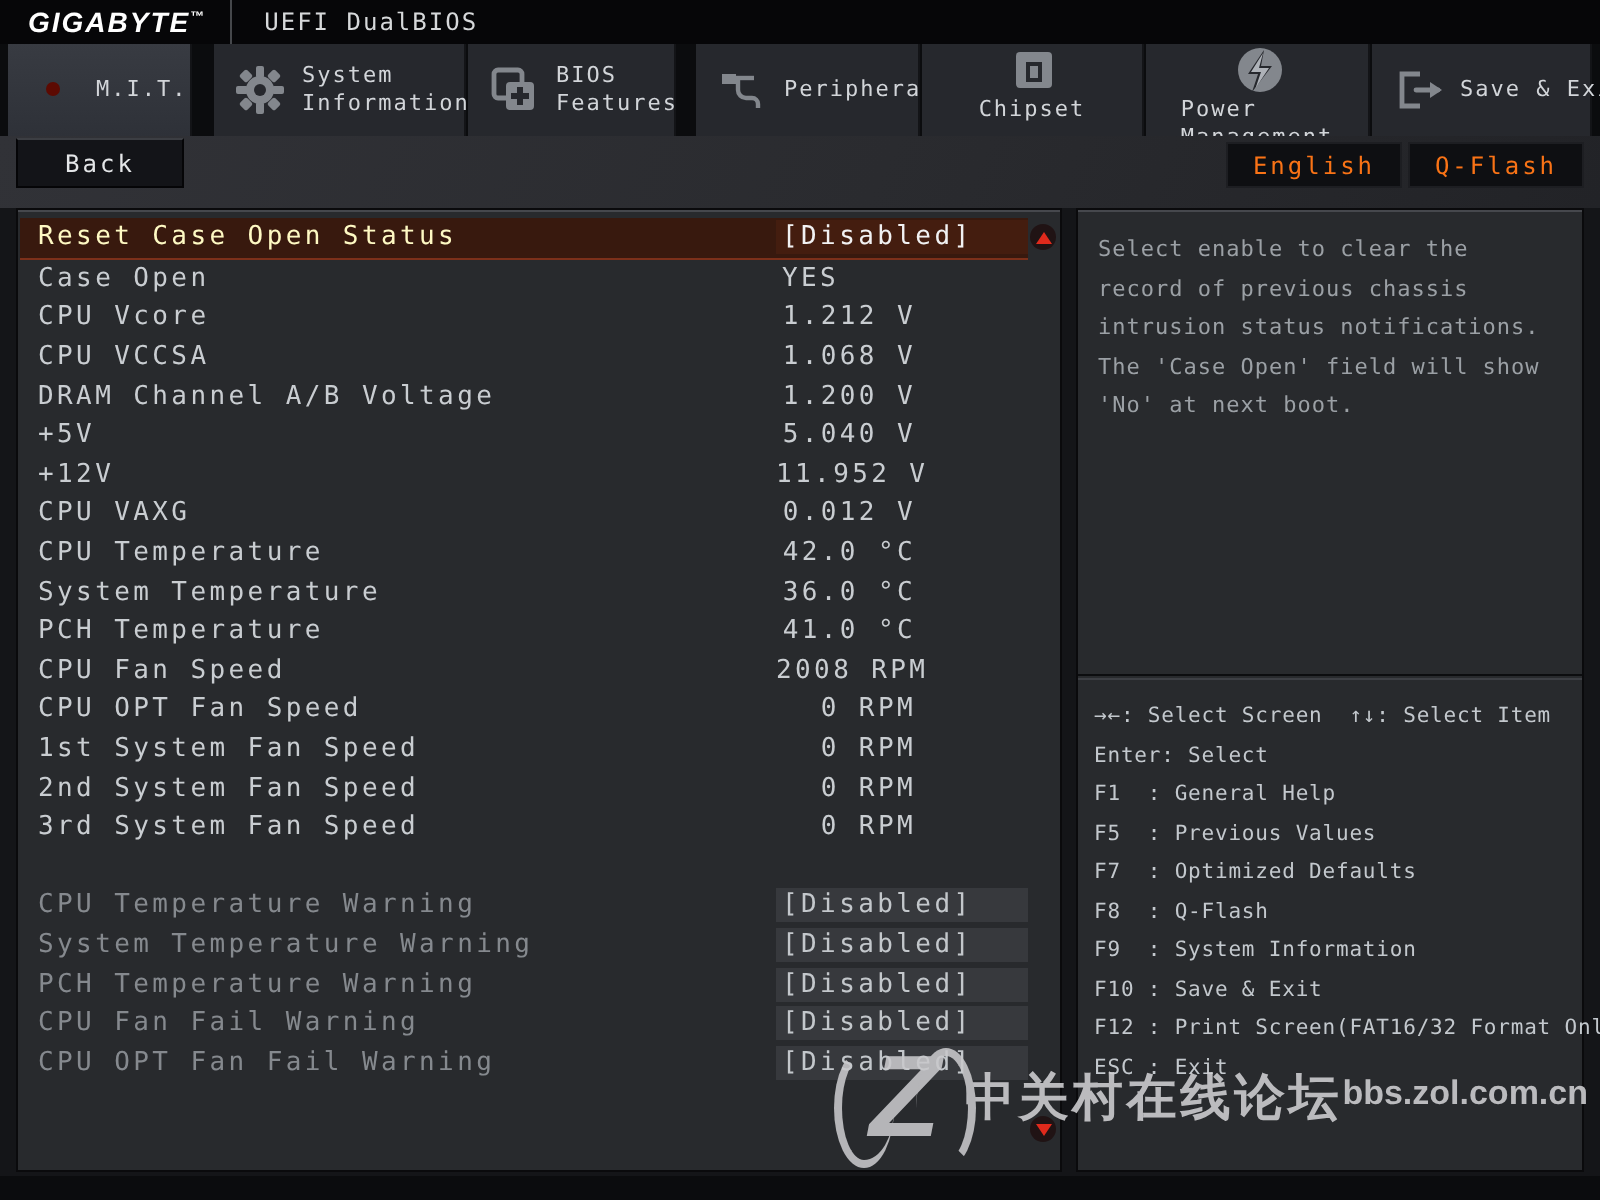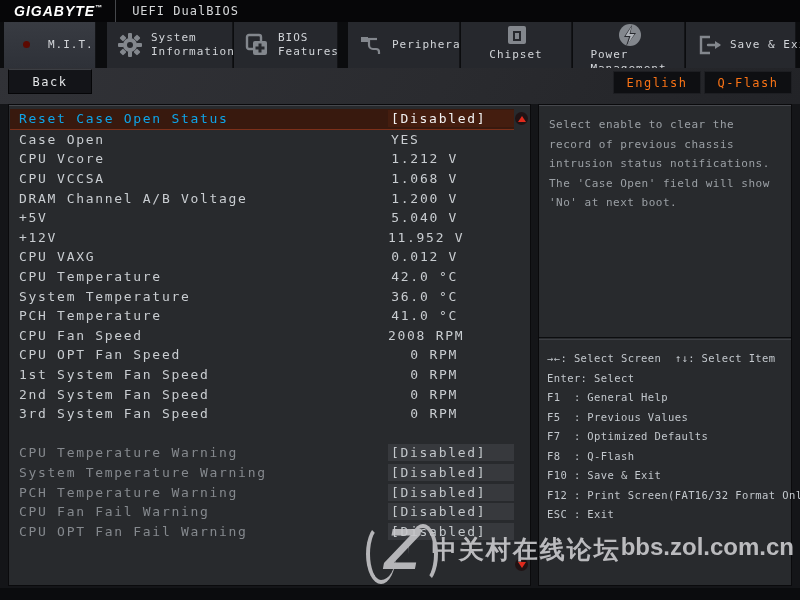--- a/index.html
+++ b/index.html
@@ -85,21 +85,21 @@
   .rows { position:absolute; left:1px; top:4px; right:16px; }
   .row { height:19.6px; display:flex; align-items:center; font-size:13px; letter-spacing:1.7px; }
   .row.gap { visibility:hidden; }
   .row .lbl { flex:1 1 auto; padding-left:9px; white-space:pre; color:#c9cdd1; overflow:hidden; }
   .row .val { flex:0 0 126px; width:126px; white-space:pre; color:#c9cdd1; }
   .row .val.num { text-align:right; padding-right:56px; }
   .row .val.txt { text-align:left; padding-left:3px; }
   .row .val.boxed { background:#37393d; color:#c3c7cb; height:17px; line-height:17px; padding-left:3px; }
   .row.dim .lbl { color:#85898e; }
   .row.selected { background:#38190e; border-bottom:1px solid #7c301a; height:20.6px; }
-  .row.selected .lbl { color:#0ea5e9; }
+  .row.selected .lbl { color:#fef9c3; }
   .row.selected .val.boxed { background:#441d0f; color:#f1f1f2; }
 
   .scroll-arrow {
     position:absolute; right:2px; width:13px; height:13px; border-radius:50%;
     background:#201314; display:flex; align-items:center; justify-content:center; cursor:pointer;
   }
   .scroll-arrow.up { top:7px; }
   .scroll-arrow.down { bottom:14px; }
   .scroll-arrow .tri-up {
     width:0; height:0; border-left:4px solid transparent; border-right:4px solid transparent;
@@ -142,21 +142,21 @@
   }
   .wm-logo::before { left:-8px; border-right:none; border-top-color:transparent; }
   .wm-logo::after  { right:-8px; border-left:none; border-bottom-color:transparent; }
   .wm-text { display:flex; flex-direction:row; }
   .wm-cn {
     font-family:"Liberation Sans","DejaVu Sans",sans-serif;
     font-weight:bold; font-size:25px; line-height:28px; color:#d0d0d3; letter-spacing:2px;
   }
   .wm-url {
     font-family:"Liberation Sans","DejaVu Sans",sans-serif;
-    font-weight:bold; font-size:24px; line-height:24px; color:#d0d0d3;
+    font-weight:bold; font-size:17px; line-height:24px; color:#d0d0d3;
   }
 </style>
 </head>
 <body>
 
 <div class="topbar">
   <span class="brand"><span>GIGABYTE</span><sup>™</sup></span>
   <span class="topbar-divider"></span>
   <span class="uefi-title">UEFI DualBIOS</span>
 </div>
@@ -351,20 +351,21 @@
 
   <div class="help-panel">
     <div class="help-desc">Select enable to clear the record of previous chassis intrusion status notifications. The 'Case Open' field will show 'No' at next boot.</div>
     <div class="help-keys" id="keys">
         <div class="key-line">→←: Select Screen  ↑↓: Select Item</div>
         <div class="key-line">Enter: Select</div>
         <div class="key-line">F1  : General Help</div>
         <div class="key-line">F5  : Previous Values</div>
         <div class="key-line">F7  : Optimized Defaults</div>
         <div class="key-line">F8  : Q-Flash</div>
+        <div class="key-line">F9  : System Information</div>
         <div class="key-line">F10 : Save &amp; Exit</div>
         <div class="key-line">F12 : Print Screen(FAT16/32 Format Only)</div>
         <div class="key-line">ESC : Exit</div>
       </div>
   </div>
 
   <div class="watermark">
     <span class="wm-logo">Z</span>
     <span class="wm-text">
       <span class="wm-cn">中关村在线论坛</span>

